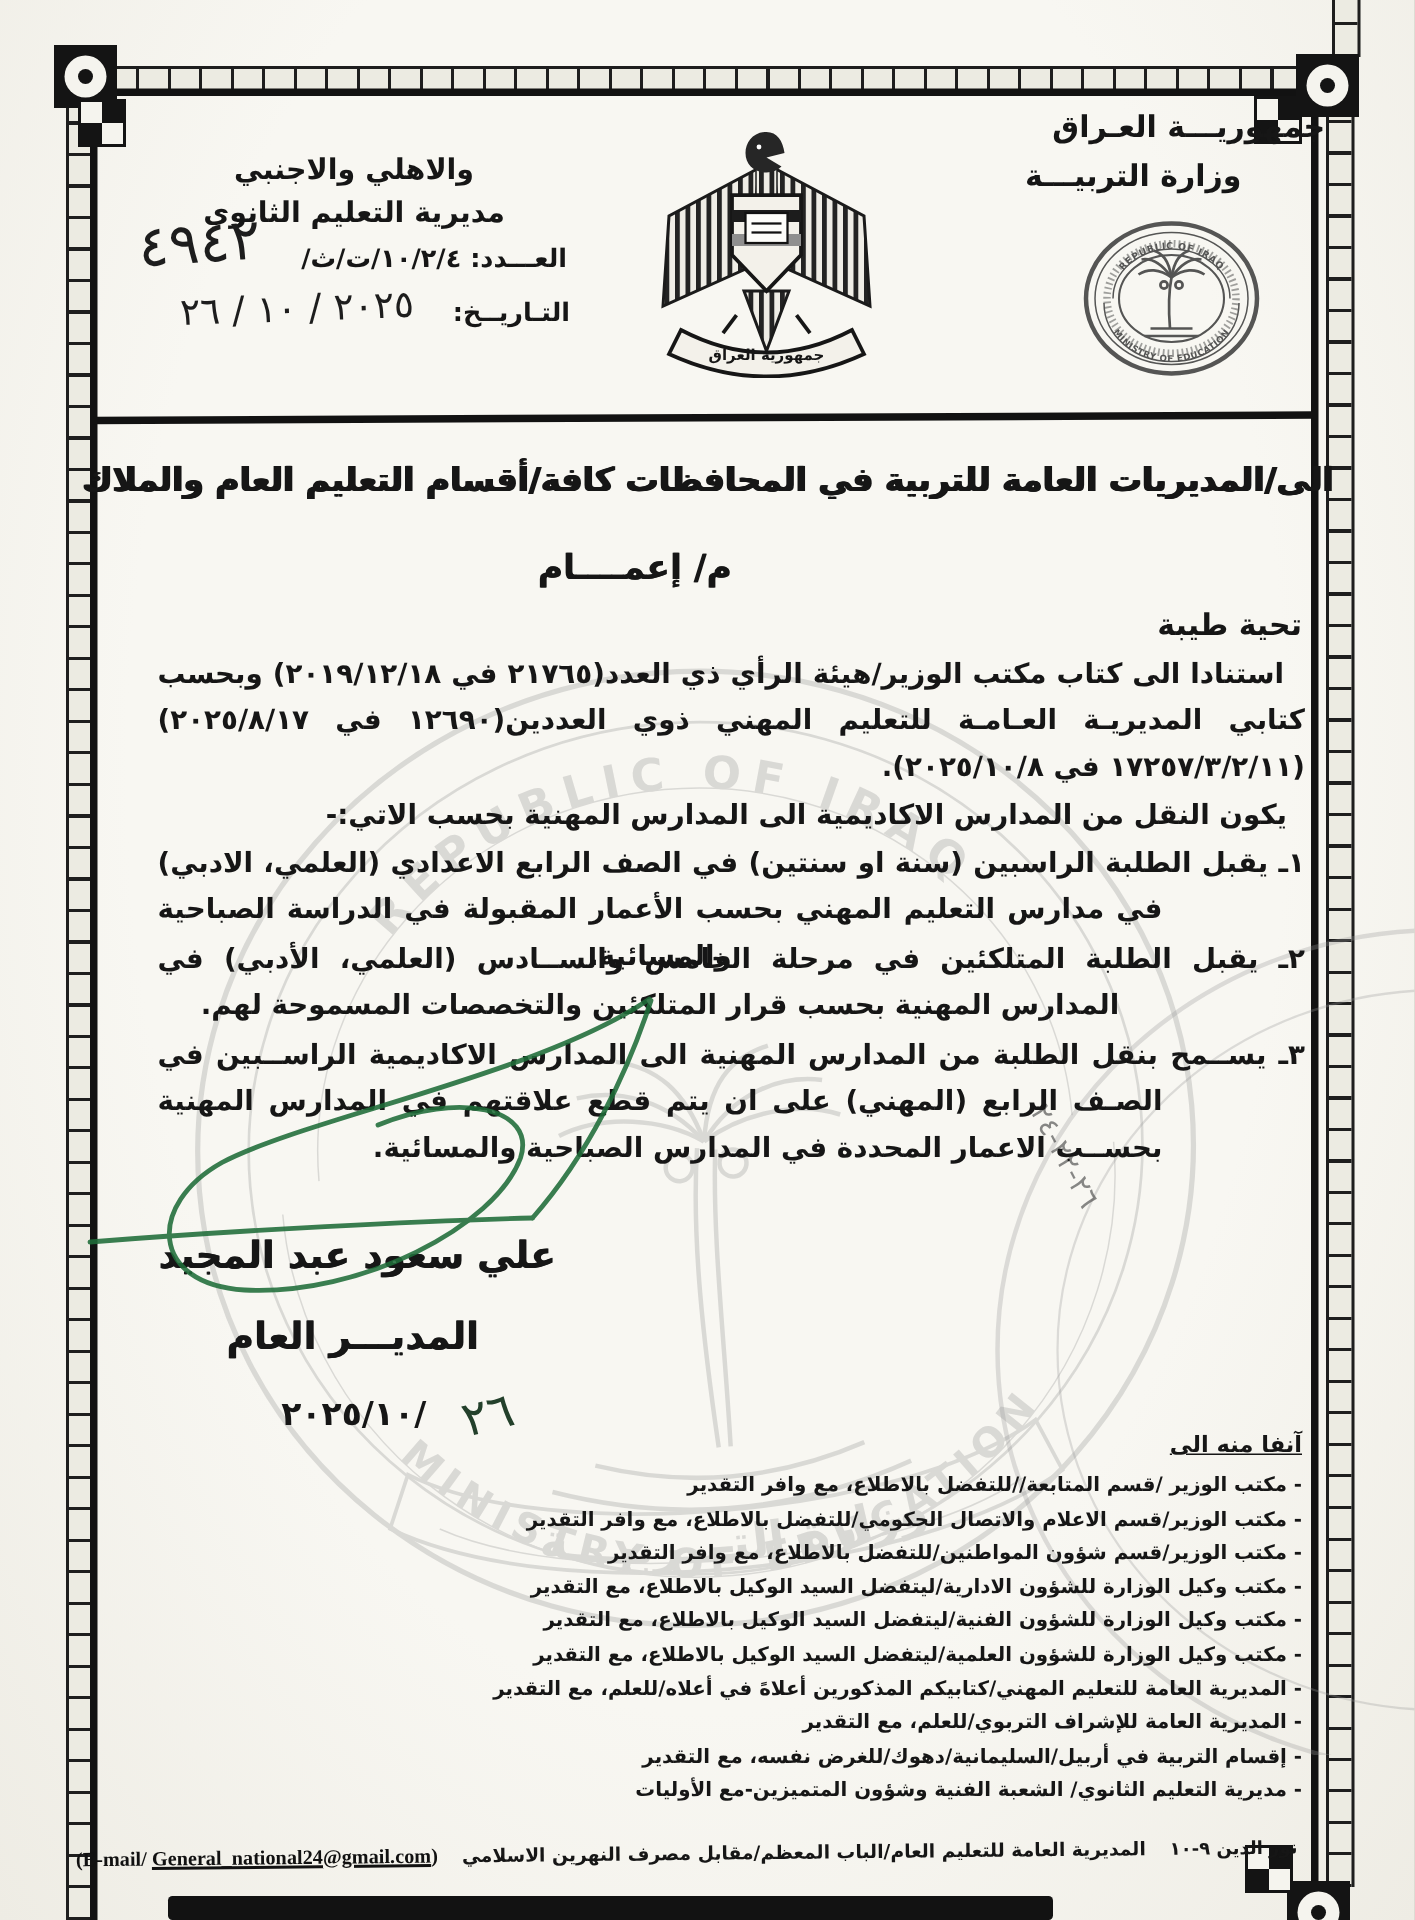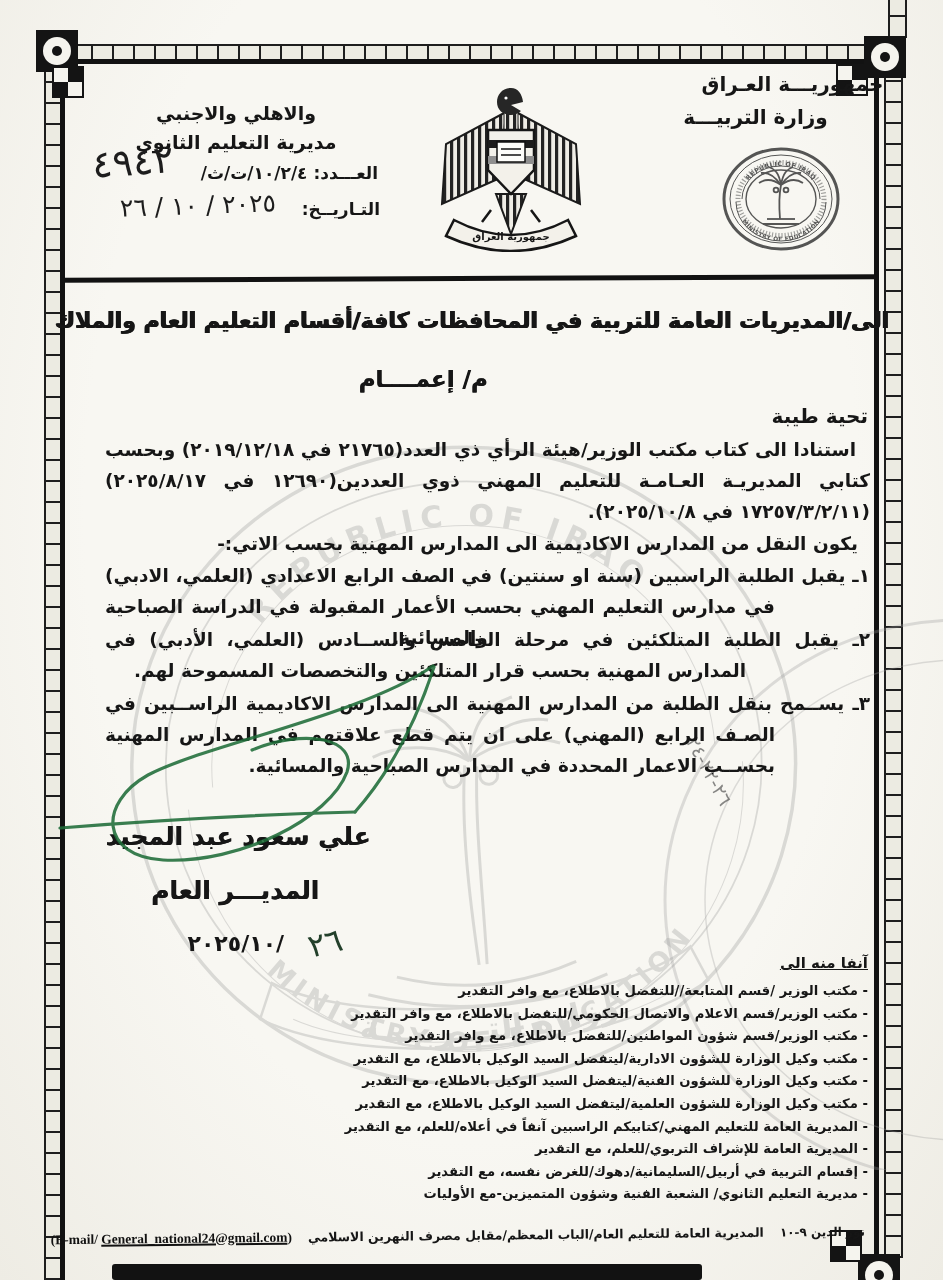--- a/index.html
+++ b/index.html
@@ -200,21 +200,21 @@
   </svg>
 
   <div class="abs b" style="right:75px;top:954px;font-size:15px;text-decoration:underline;z-index:3">آنفا منه الى</div>
   <div class="abs" style="right:75px;left:330px;top:980px;text-align:right;z-index:3">
     <div class="b copies-item">- مكتب الوزير /قسم المتابعة//للتفضل بالاطلاع، مع وافر التقدير</div>
     <div class="b copies-item">- مكتب الوزير/قسم الاعلام والاتصال الحكومي/للتفضل بالاطلاع، مع وافر التقدير</div>
     <div class="b copies-item">- مكتب الوزير/قسم شؤون المواطنين/للتفضل بالاطلاع، مع وافر التقدير</div>
     <div class="b copies-item">- مكتب وكيل الوزارة للشؤون الادارية/ليتفضل السيد الوكيل بالاطلاع، مع التقدير</div>
     <div class="b copies-item">- مكتب وكيل الوزارة للشؤون الفنية/ليتفضل السيد الوكيل بالاطلاع، مع التقدير</div>
     <div class="b copies-item">- مكتب وكيل الوزارة للشؤون العلمية/ليتفضل السيد الوكيل بالاطلاع، مع التقدير</div>
-    <div class="b copies-item">- المديرية العامة للتعليم المهني/كتابيكم الراسبين آنفاً في أعلاه/للعلم، مع التقدير</div>
+    <div class="b copies-item">- المديرية العامة للتعليم المهني/كتابيكم المذكورين أعلاهً في أعلاه/للعلم، مع التقدير</div>
     <div class="b copies-item">- المديرية العامة للإشراف التربوي/للعلم، مع التقدير</div>
     <div class="b copies-item">- إقسام التربية في أربيل/السليمانية/دهوك/للغرض نفسه، مع التقدير</div>
     <div class="b copies-item">- مديرية التعليم الثانوي/ الشعبة الفنية وشؤون المتميزين-مع الأوليات</div>
   </div>
 
   <div class="abs footer-row" style="right:78px;left:40px;top:1228px;z-index:3">
     <span class="b" style="font-size:12px;white-space:nowrap;">نور الدين ٩-١٠</span>
     <span class="b" style="font-size:12.5px;white-space:nowrap;">المديرية العامة للتعليم العام/الباب المعظم/مقابل مصرف النهرين الاسلامي</span>
     <span class="email-latin" style="white-space:nowrap;">
       <span>(E-mail/</span>

